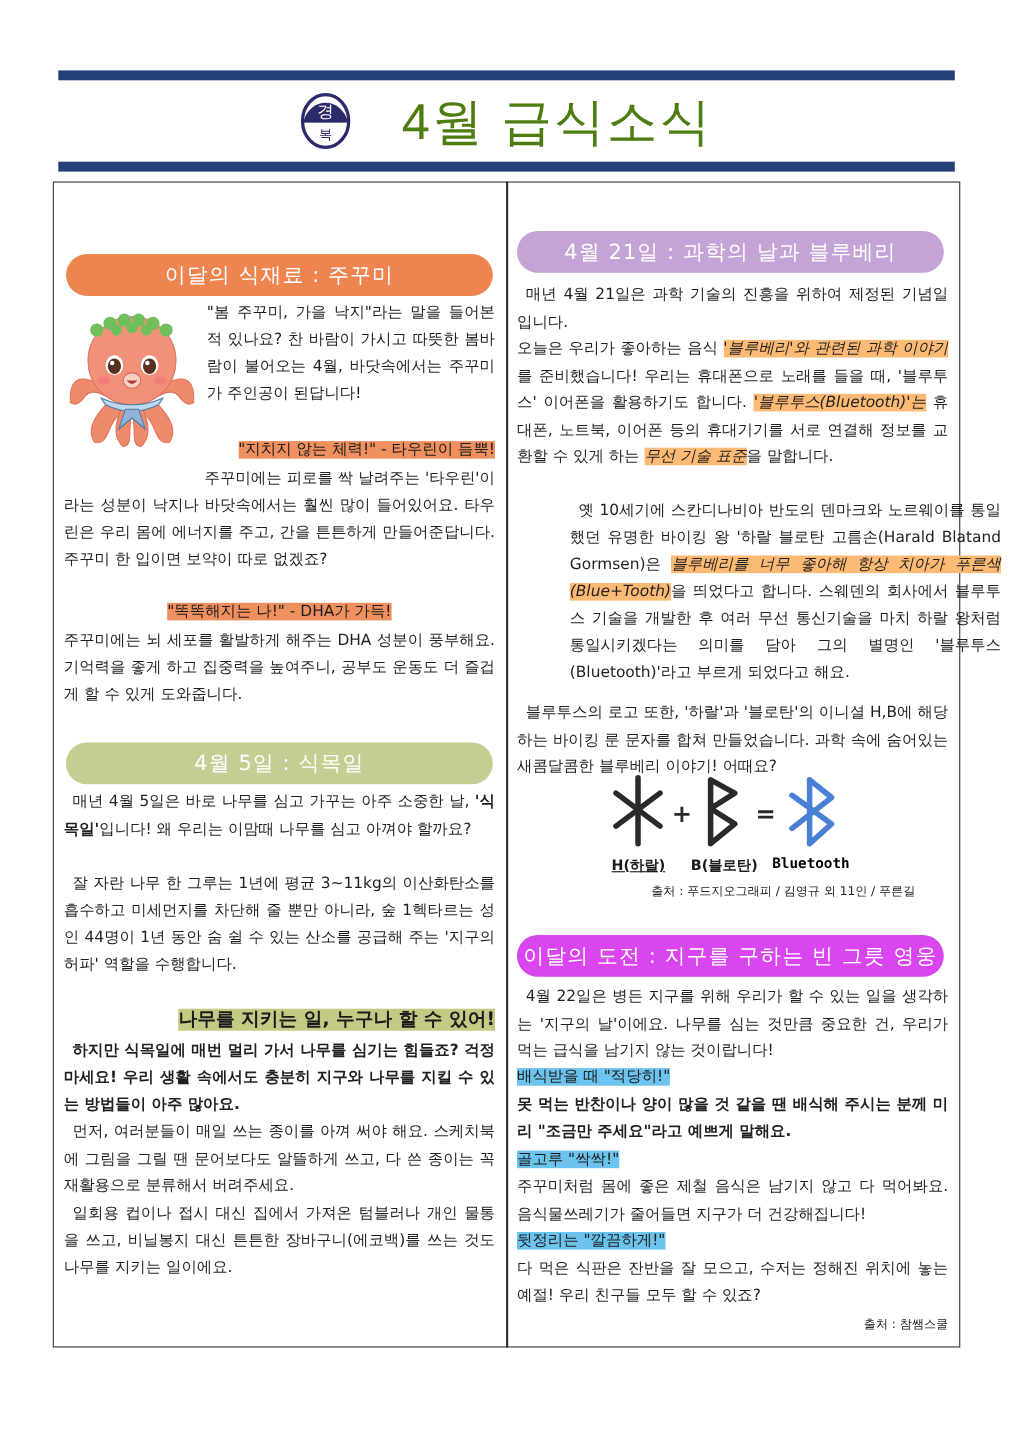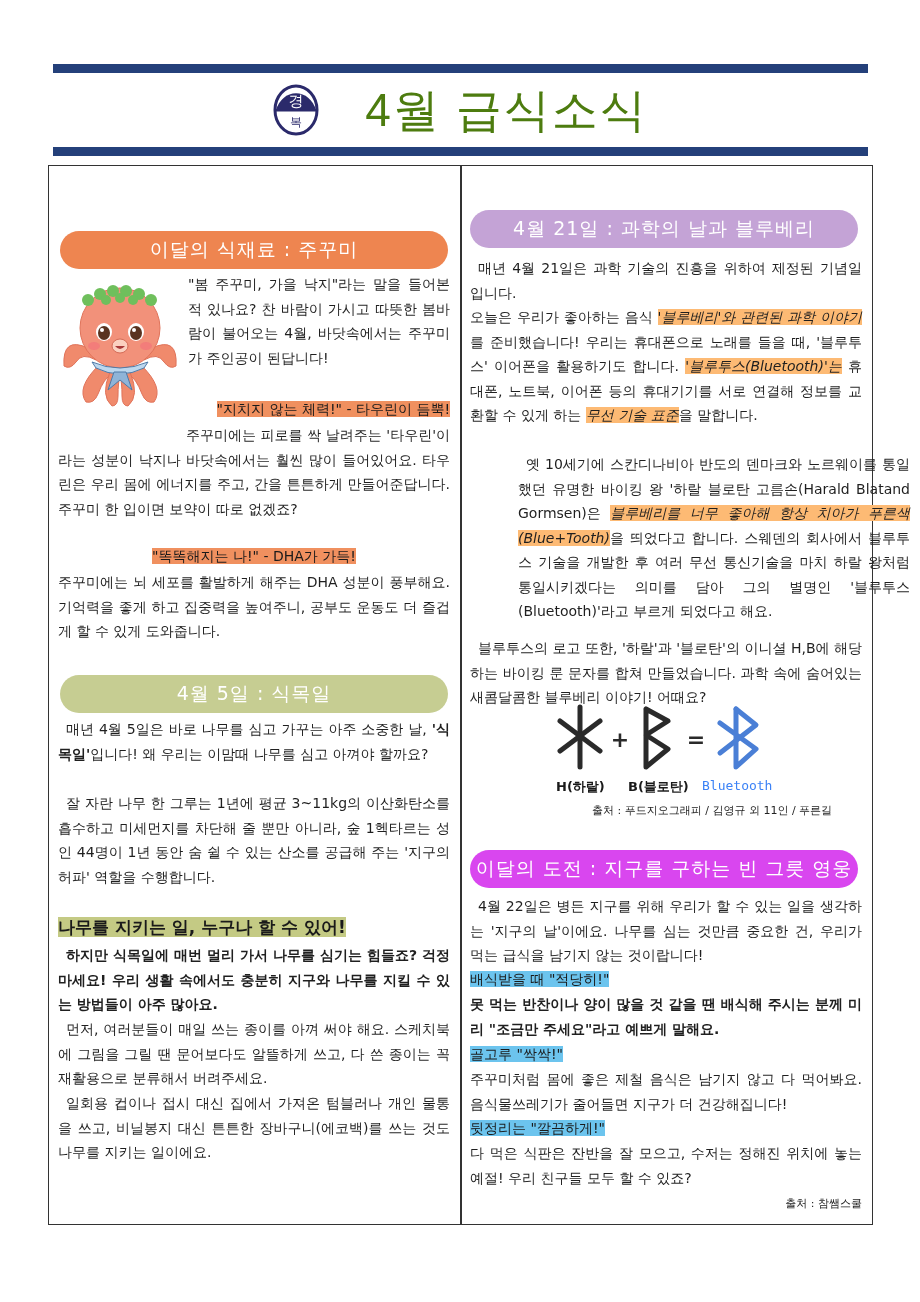--- a/index.html
+++ b/index.html
@@ -29,21 +29,21 @@
   .hl-yellow { background: #fdba74; font-style: italic; }
   .hl-blue { background: #6cc4ee; }
   .bold { font-weight: bold; }
 
   .subhead { position: absolute; font-size: 14px; line-height: 22px; }
   .subhead.big { font-size: 17px; font-weight: bold; }
 
   .source { position: absolute; font-size: 11px; color: #222; }
 
   .rune-row { position: absolute; left: 550px; top: 703px; width: 240px; height: 70px; }
-  .bt-label { color: #3b82f6; font-family: "DejaVu Sans Mono", monospace; font-weight: normal; }
+  .bt-label { color: #000000; font-family: "DejaVu Sans Mono", monospace; font-weight: bold; }
 </style>
 </head>
 <body>
 
 <div class="rule top"></div>
 <div class="title-row">
   <div class="logo">
     <svg width="46" height="52" viewBox="0 0 46 52">
       <ellipse cx="23" cy="26" rx="21" ry="24" fill="#ffffff" stroke="#2b2a6b" stroke-width="3"></ellipse>
       <path d="M3 26 A21 24 0 0 1 43 26 Z" fill="#2b2a6b"></path>
@@ -121,21 +121,21 @@
 
 <div class="pill olive" style="left:60px; top:675px; width:388px;">
   <span>4월 5일 : 식목일</span>
 </div>
 
 <div class="p" style="left:58px; top:717px; width:392px; text-indent:8px;">
   <span>매년 4월 5일은 바로 나무를 심고 가꾸는 아주 소중한 날, </span><span class="bold">'식목일'</span><span>입니다! 왜 우리는 이맘때 나무를 심고 아껴야 할까요?</span>
 </div>
 <div class="p" style="left:58px; top:791px; width:392px; text-indent:8px;">잘 자란 나무 한 그루는 1년에 평균 3~11kg의 이산화탄소를 흡수하고 미세먼지를 차단해 줄 뿐만 아니라, 숲 1헥타르는 성인 44명이 1년 동안 숨 쉴 수 있는 산소를 공급해 주는 '지구의 허파' 역할을 수행합니다.</div>
 
-<div class="subhead big" style="left:58px; top:916px; width:392px; text-align:left;">
+<div class="subhead big" style="left:58px; top:916px; width:392px; text-align:right;">
   <span class="hl-olive">나무를 지키는 일, 누구나 할 수 있어!</span>
 </div>
 <div class="p" style="left:58px; top:943px; width:392px; text-indent:8px;font-weight:bold;">하지만 식목일에 매번 멀리 가서 나무를 심기는 힘들죠? 걱정 마세요! 우리 생활 속에서도 충분히 지구와 나무를 지킬 수 있는 방법들이 아주 많아요.</div>
 <div class="p" style="left:58px; top:1017px; width:392px; text-indent:8px;">먼저, 여러분들이 매일 쓰는 종이를 아껴 써야 해요. 스케치북에 그림을 그릴 땐 문어보다도 알뜰하게 쓰고, 다 쓴 종이는 꼭 재활용으로 분류해서 버려주세요.</div>
 <div class="p" style="left:58px; top:1091px; width:392px; text-indent:8px;">일회용 컵이나 접시 대신 집에서 가져온 텀블러나 개인 물통을 쓰고, 비닐봉지 대신 튼튼한 장바구니(에코백)를 쓰는 것도 나무를 지키는 일이에요.</div>
 
 <div class="pill purple" style="left:470px; top:210px; width:388px;">
   <span>4월 21일 : 과학의 날과 블루베리</span>
 </div>
 
@@ -159,21 +159,21 @@
     <g stroke="#2a2a2a" stroke-width="5" stroke-linecap="round" stroke-linejoin="round" fill="none">
       <path d="M96 6 L96 64 L118 46 L96 32 L118 18 L96 6"></path>
     </g>
     <text x="146" y="44" font-size="22" font-weight="bold" fill="#2a2a2a" text-anchor="middle" font-family="DejaVu Sans, sans-serif">=</text>
     <g stroke="#4a7fd6" stroke-width="5" stroke-linecap="round" stroke-linejoin="round" fill="none">
       <path d="M186 6 L186 64 L206 46 L170 20"></path>
       <path d="M186 6 L206 22 L170 50"></path>
     </g>
   </svg>
 </div>
-<div style="position:absolute; top:778px; left:556px; font-size:13px; font-weight:bold;">H(하랄)</div>
+<div style="position:absolute; top:778px; left:556px; font-size:13px; font-weight:bold;text-decoration:underline;">H(하랄)</div>
 <div style="position:absolute; top:778px; left:628px; font-size:13px; font-weight:bold;">B(블로탄)</div>
 <div class="bt-label" style="position:absolute; top:778px; left:702px; font-size:13px;">Bluetooth</div>
 <div class="source" style="left:592px; top:803px;">출처 : 푸드지오그래피 / 김영규 외 11인 / 푸른길</div>
 
 <div class="pill blue" style="left:470px; top:850px; width:388px;">
   <span>이달의 도전 : 지구를 구하는 빈 그릇 영웅</span>
 </div>
 
 <div class="p" style="left:470px; top:894px; width:392px; text-indent:8px;">4월 22일은 병든 지구를 위해 우리가 할 수 있는 일을 생각하는 '지구의 날'이에요. 나무를 심는 것만큼 중요한 건, 우리가 먹는 급식을 남기지 않는 것이랍니다!</div>
 

